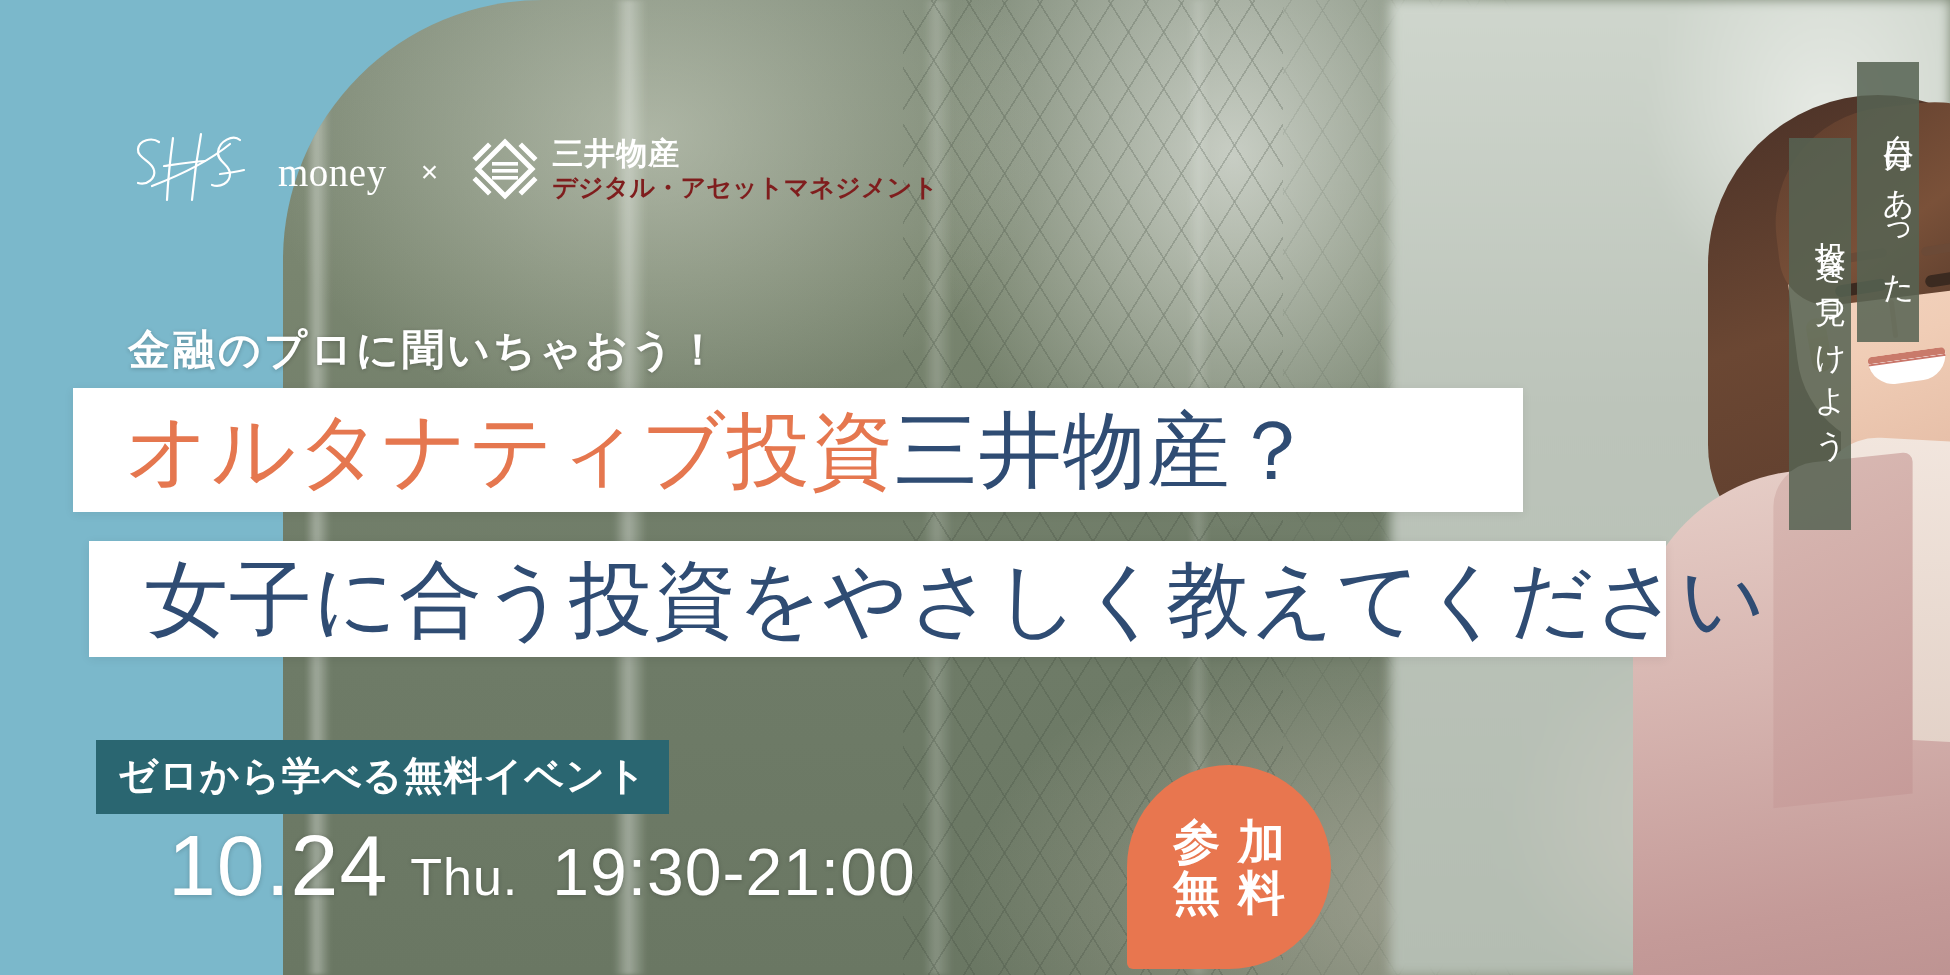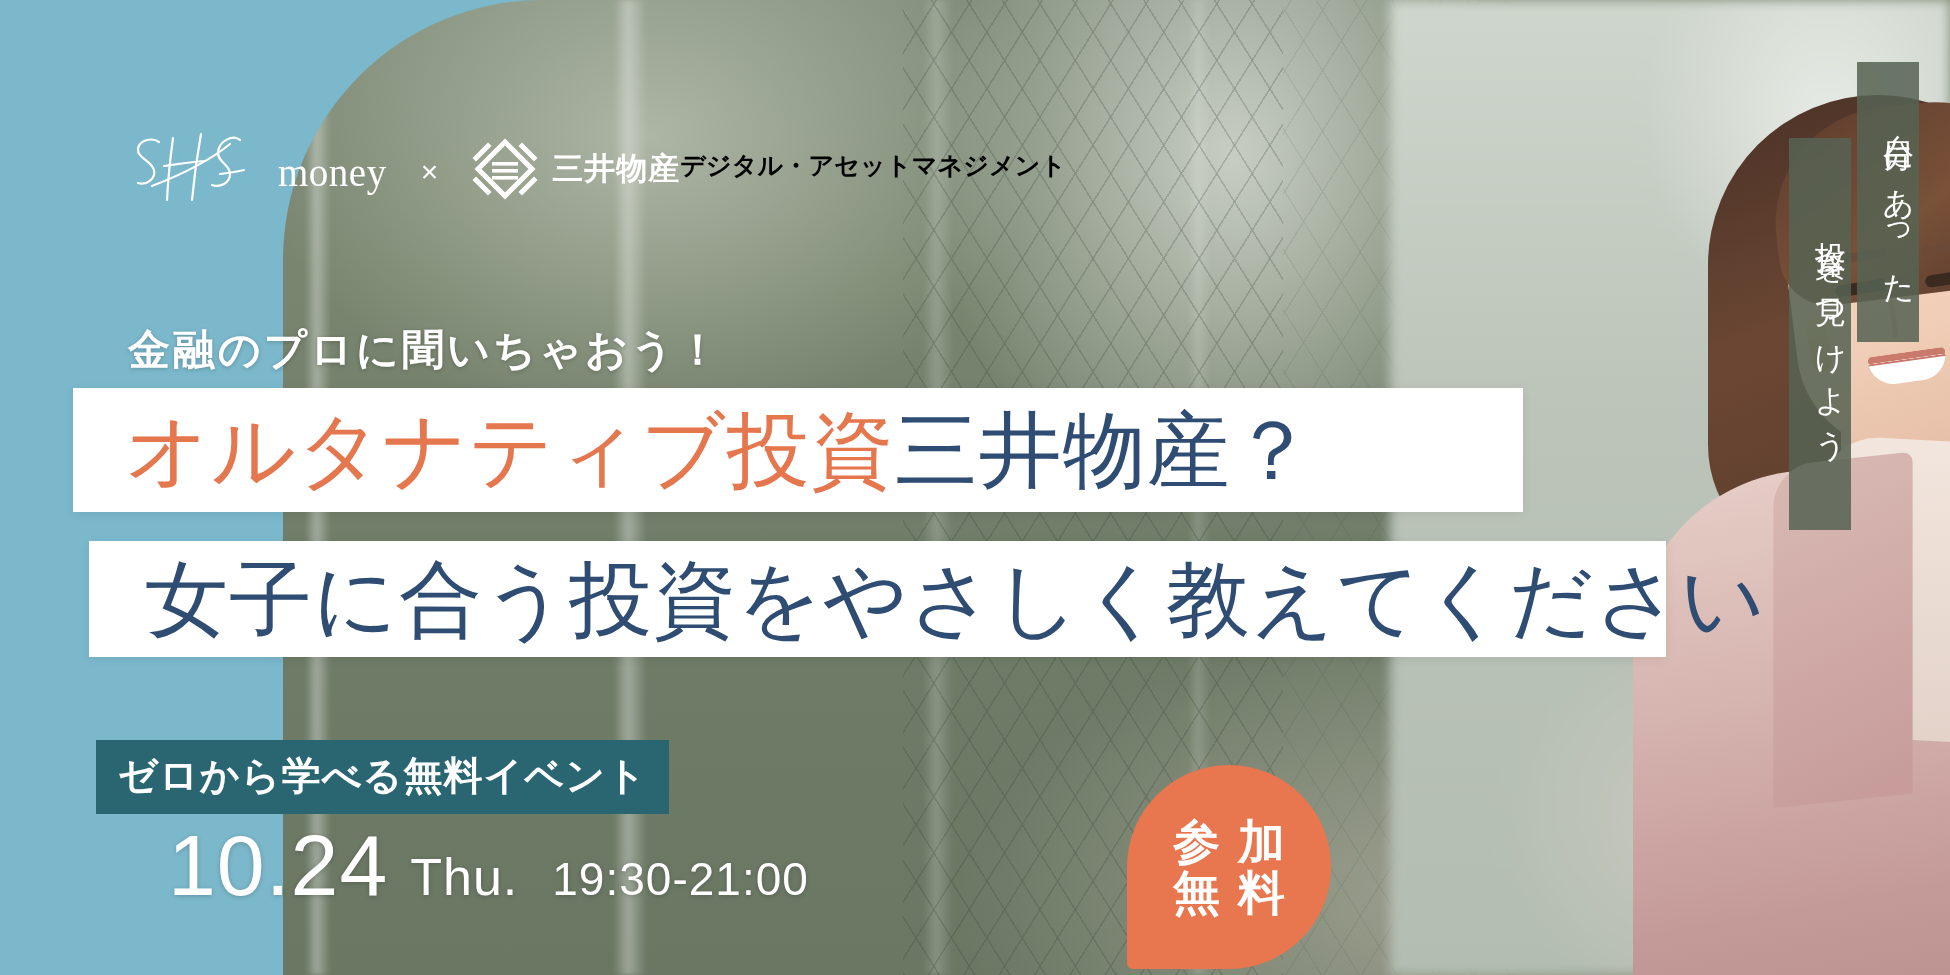--- a/index.html
+++ b/index.html
@@ -150,23 +150,23 @@
   .logo-money{
     color:#ffffff; font-size:39px; font-weight:400; letter-spacing:.5px;
     margin-left:18px; margin-top:6px;
     font-family:"Liberation Serif","DejaVu Serif",serif;
   }
   .logo-x{
     color:#ffffff; font-size:30px; margin:6px 0 0 34px; font-weight:300;
   }
   .mitsui-block{display:flex;align-items:center;gap:14px;margin-left:34px;}
   .mitsui-mark{width:66px;height:66px;display:block;}
-  .mitsui-txt{display:flex;flex-direction:row;line-height:1.18;}
+  .mitsui-txt{display:flex;flex-direction:column;line-height:1.18;}
   .mitsui-l1{color:#fff;font-size:31px;font-weight:700;letter-spacing:1px;}
-  .mitsui-l2{color:#000000;font-size:25px;font-weight:700;letter-spacing:.2px;}
+  .mitsui-l2{color:#7f1d1d;font-size:25px;font-weight:700;letter-spacing:.2px;}
 
   
   .kicker{
     position:absolute; left:128px; top:322px; z-index:6;
     color:#ffffff; font-size:42px; font-weight:700; letter-spacing:3px;
     text-shadow:0 1px 4px rgba(0,0,0,.22);
   }
 
   
   .hl{
@@ -193,21 +193,21 @@
   }
 
   
   .date-row{
     position:absolute; left:168px; top:816px; z-index:6;
     display:flex; align-items:baseline; color:#ffffff; white-space:nowrap;
     text-shadow:0 1px 5px rgba(0,0,0,.2);
   }
   .d-day{font-size:86px; font-weight:300; letter-spacing:1px;}
   .d-dow{font-size:52px; font-weight:300; margin-left:22px; letter-spacing:1px;}
-  .d-time{font-size:46px; font-weight:300; margin-left:34px; letter-spacing:1px;}
+  .d-time{font-size:66px; font-weight:300; margin-left:34px; letter-spacing:1px;}
 
   
   .circle{
     position:absolute; left:1127px; top:765px; z-index:6;
     width:204px; height:204px;
     background:#e8764f;
     border-radius:50% 50% 50% 6px;
     display:flex; align-items:center; justify-content:center;
   }
   .circle-txt{

